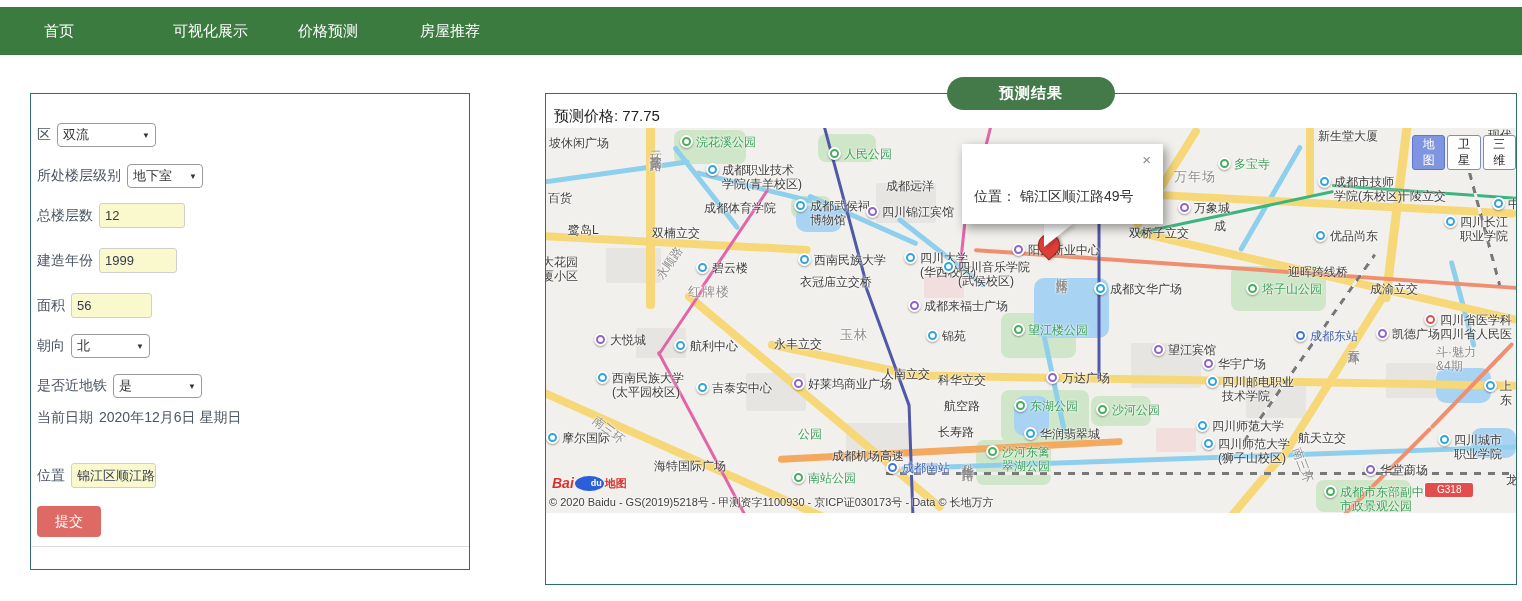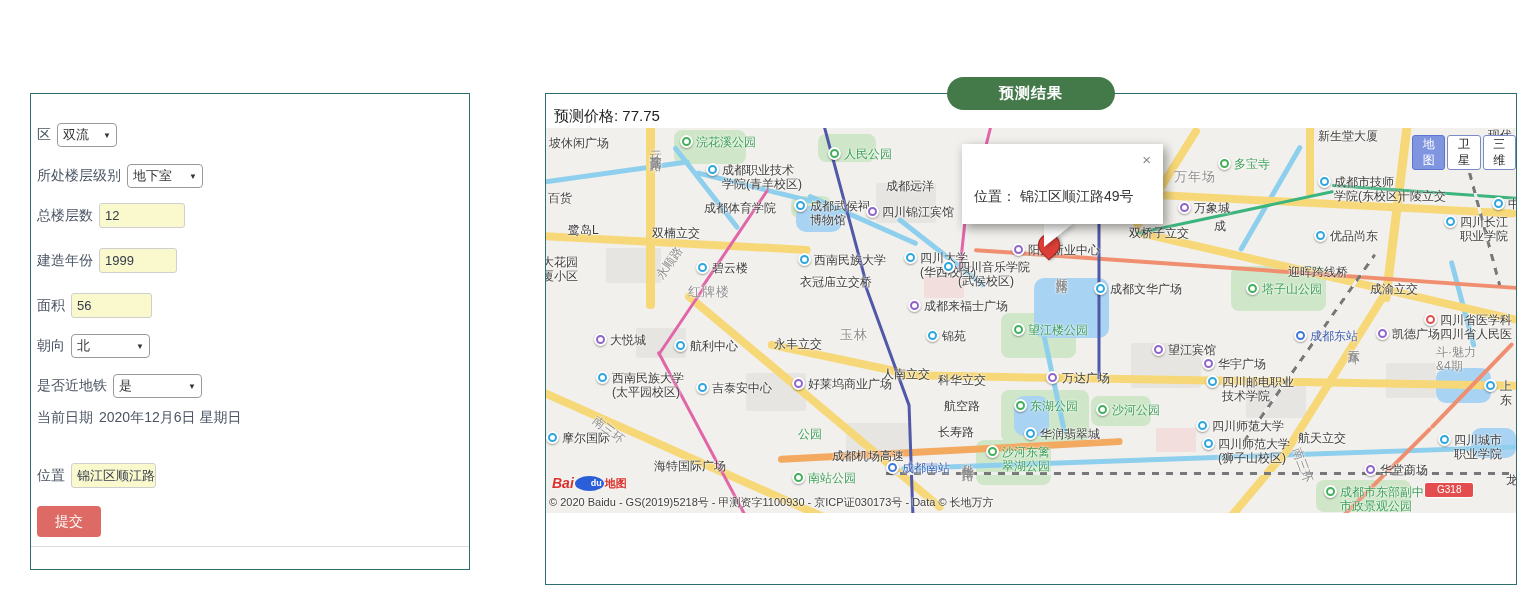--- a/index.html
+++ b/index.html
@@ -19,21 +19,21 @@
   .pill{position:absolute;left:50%;transform:translateX(-50%);top:-17px;background:#44794a;color:#fff;font-size:15px;font-weight:bold;padding:7px 52px;border-radius:18px;white-space:nowrap;letter-spacing:1px;}
 
   
   #form-rows{position:absolute;left:0;top:0;width:100%;height:100%;}
   .frow{position:absolute;left:6px;display:flex;align-items:center;gap:6px;}
   .frow:nth-of-type(1){top:29px;} .frow:nth-of-type(2){top:70px;}
   .frow:nth-of-type(3){top:109px;} .frow:nth-of-type(4){top:154px;}
   .frow:nth-of-type(5){top:199px;} .frow:nth-of-type(6){top:240px;}
   .frow:nth-of-type(7){top:280px;} .frow:nth-of-type(8){top:315px;}
   .frow:nth-of-type(9){top:369px;}
-  .frow:nth-of-type(1) .fselect{width:60px;} .frow:nth-of-type(2) .fselect{width:76px;}
+  .frow:nth-of-type(1) .fselect{width:99px;} .frow:nth-of-type(2) .fselect{width:76px;}
   .frow:nth-of-type(6) .fselect{width:79px;} .frow:nth-of-type(7) .fselect{width:89px;}
   .frow:nth-of-type(3) .finput{width:86px;} .frow:nth-of-type(4) .finput{width:78px;}
   .frow:nth-of-type(5) .finput{width:81px;} .frow:nth-of-type(9) .finput{width:85px;}
   .flabel{font-size:14px;color:#4b5563;white-space:nowrap;}
   .fselect{display:inline-flex;justify-content:space-between;align-items:center;box-sizing:border-box;height:24px;background:#fff;border:1px solid #9a9a9a;border-radius:4px;padding:0 5px;font-size:13px;color:#333;cursor:pointer;}
   .sarr{font-size:8px;color:#333;margin-left:4px;}
   .finput{display:inline-flex;align-items:center;box-sizing:border-box;height:25px;background:#f9f9cd;border:1px solid #cfcfcf;border-radius:3px;padding:0 5px;font-size:13px;color:#333a4d;overflow:hidden;white-space:nowrap;}
   .ftext{font-size:14px;color:#4b5563;white-space:nowrap;}
   #submit-btn{position:absolute;left:6px;top:412px;width:64px;height:31px;background:#dd6a64;border:none;border-radius:4px;color:#fff;font-size:14px;cursor:pointer;}
   #form-divider{position:absolute;left:0;right:0;top:452px;border-top:1px solid #dcdcdc;}
@@ -78,20 +78,26 @@
   #bd-logo .bai{color:#d9302c;font-weight:bold;font-size:14px;font-style:italic;text-shadow:0 0 2px #fff;}
   #bd-logo .du{display:inline-block;background:#2b5fd9;color:#fff;font-size:9px;font-weight:bold;border-radius:50%;width:15px;height:15px;text-align:center;line-height:15px;padding-left:14px;}
   #bd-logo .mapword{color:#d9302c;font-weight:bold;font-size:11px;text-shadow:0 0 2px #fff;}
   #attribution{position:absolute;left:3px;top:367px;font-size:11px;color:#3e3e3e;text-shadow:0 0 2px #fff,0 0 3px #fff;white-space:nowrap;}
 </style>
 </head>
 <body>
 
 <div id="page">
 
+  <div id="nav">
+      <a class="nav-item">首页</a>
+      <a class="nav-item">可视化展示</a>
+      <a class="nav-item">价格预测</a>
+      <a class="nav-item">房屋推荐</a>
+    </div>
 
   <div class="panel" id="left-panel">
     <div id="form-rows">
         <div class="frow">
           <span class="flabel">区</span>
           <span class="fselect">
             <span>双流</span>
             <span class="sarr">▼</span>
           </span>
         </div>

